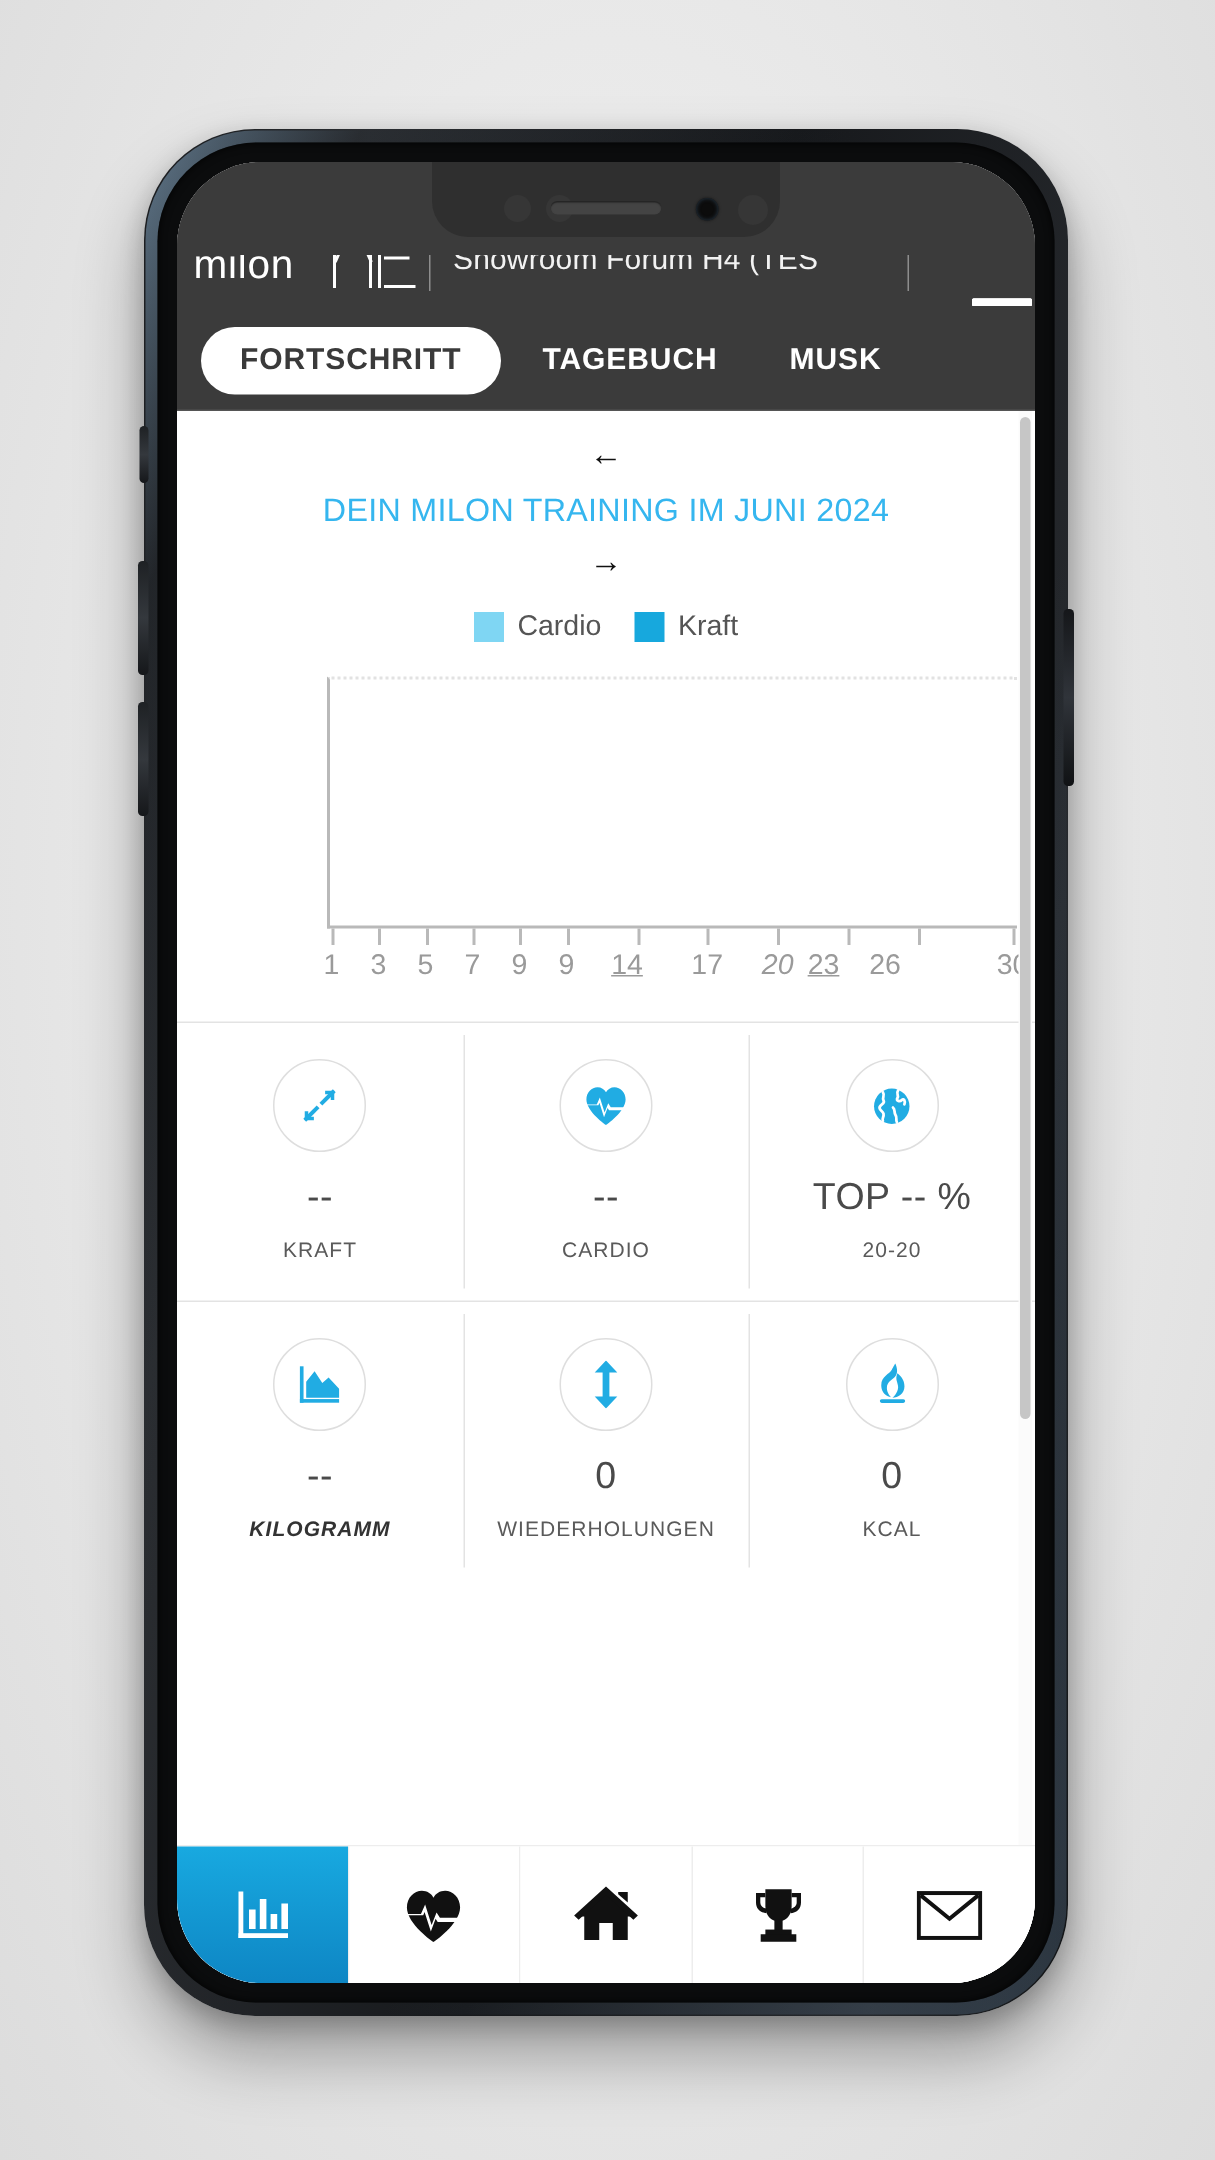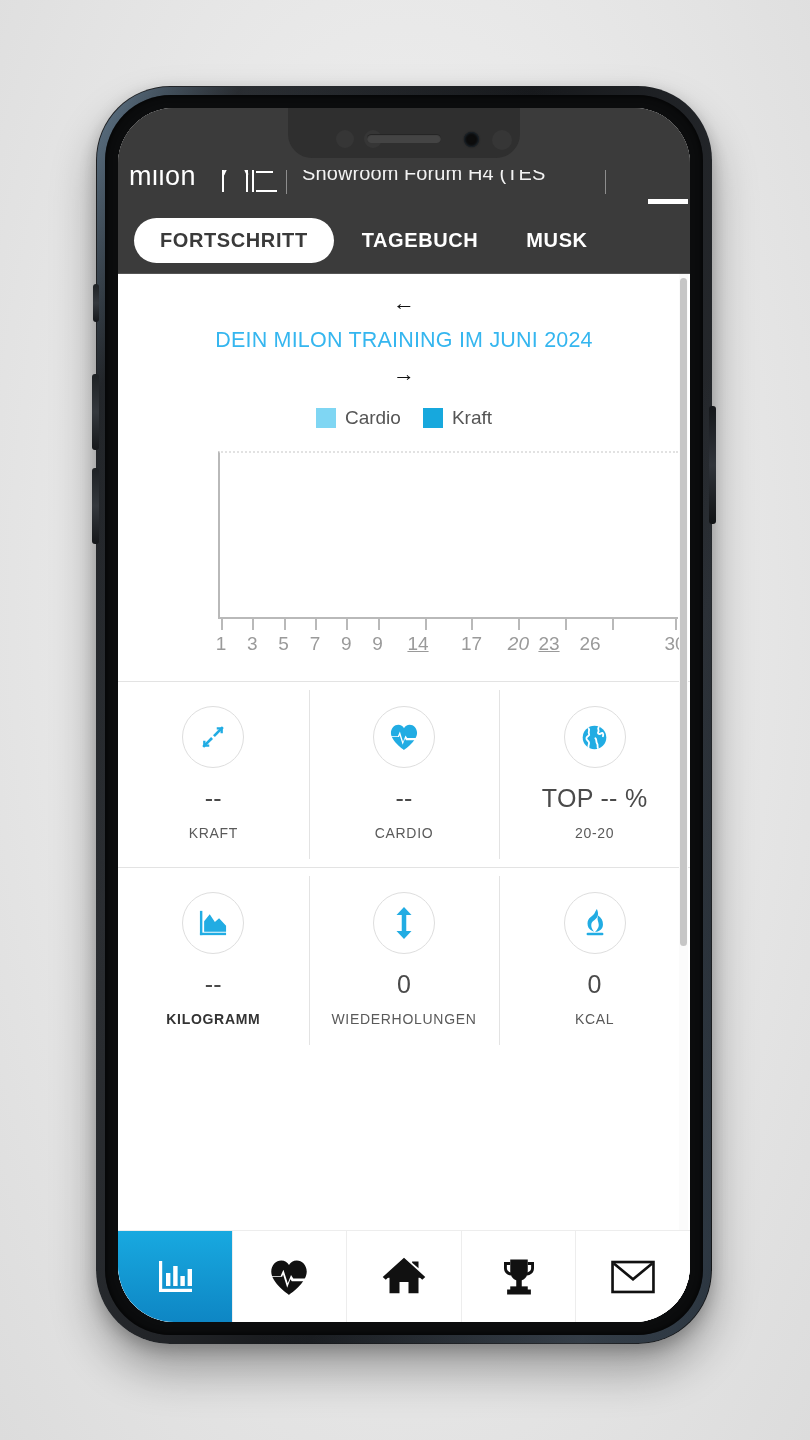--- a/index.html
+++ b/index.html
@@ -257,21 +257,21 @@
     display:flex; align-items:center; justify-content:center;
   }
   .stat-circle svg{ display:block; }
   .stat-value{
     font-size:25px; color:#4a4a4a; line-height:1; margin-bottom:14px;
     letter-spacing:.3px;
   }
   .stat-label{
     font-size:14px; color:#5a5a5a; letter-spacing:.7px;
   }
-  .stat-label.bold{ font-weight:700; color:#333; }
+  .stat-label.bold{ font-weight:700; color:#333;font-style:italic; }
 
   
   #bottomnav{
     height:92px; flex:none;
     display:flex; background:#fff;
     border-top:1px solid #ededed;
     z-index:8;
   }
   .navitem{
     flex:1; display:flex; align-items:center; justify-content:center;

